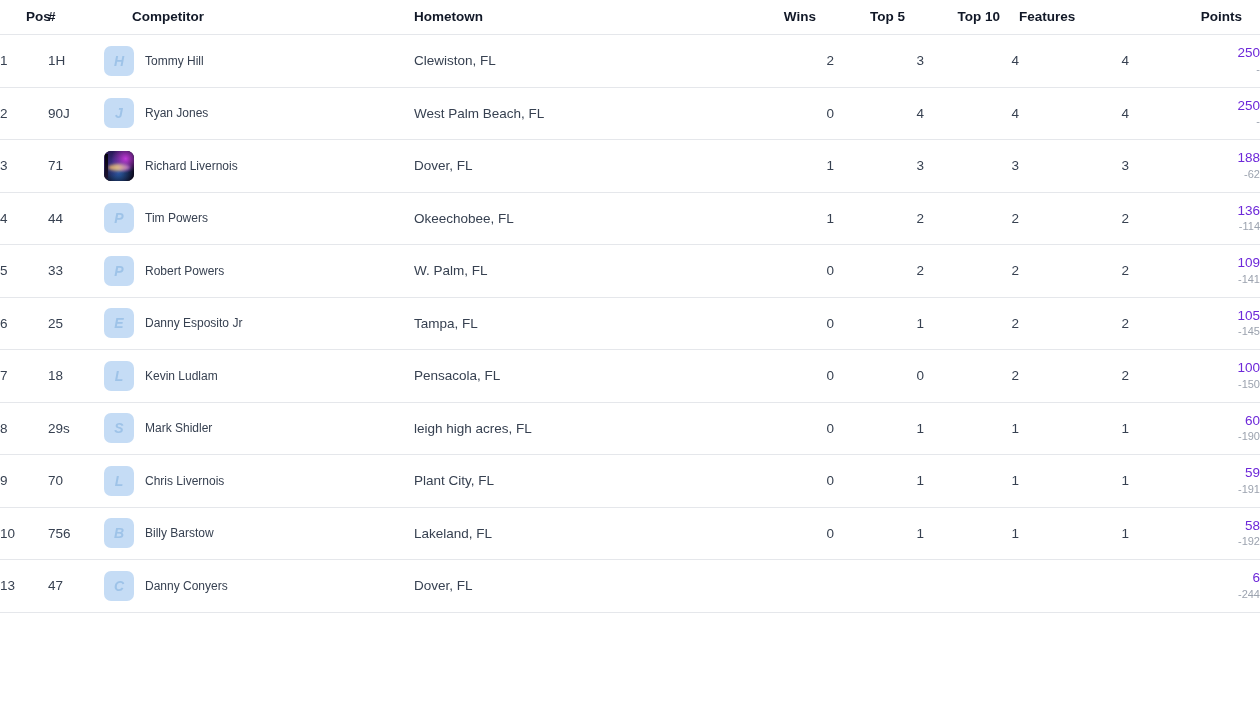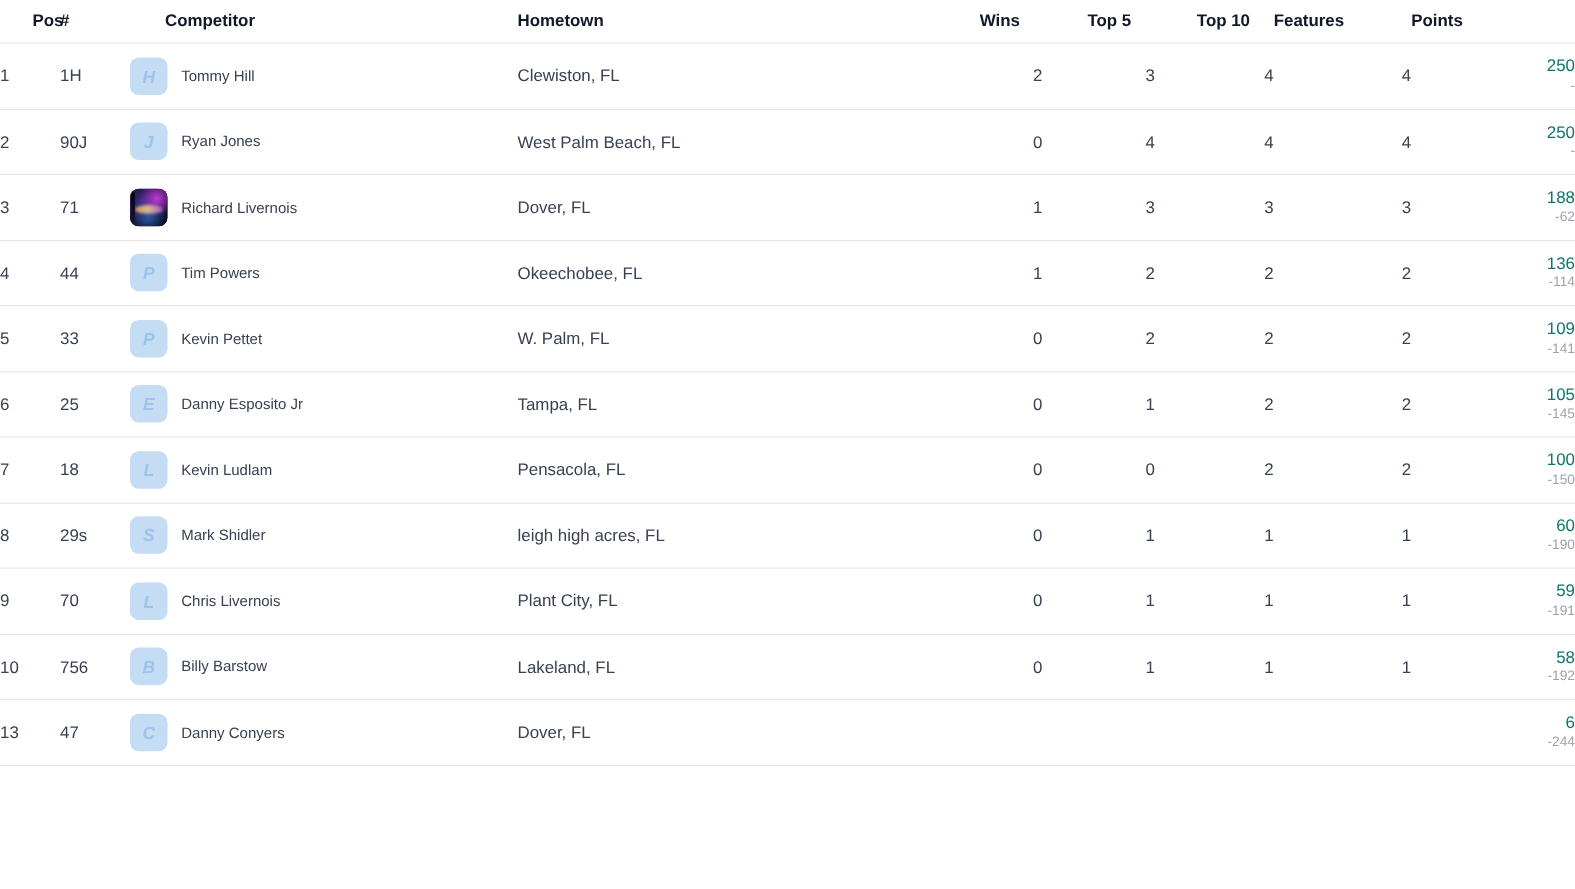--- a/index.html
+++ b/index.html
@@ -30,21 +30,21 @@
   }
 
   .col-pos       { width: 48px;  text-align: left; padding-left: 26px !important; }
   .col-num       { width: 56px;  text-align: left; }
   .col-comp      { width: 310px; text-align: left; padding-left: 28px !important; }
   .col-home      { width: 330px; text-align: left; }
   .col-wins      { width: 90px;  text-align: right; padding-right: 18px !important; }
   .col-top5      { width: 90px;  text-align: right; padding-right: 19px !important; }
   .col-top10     { width: 95px;  text-align: right; padding-right: 19px !important; }
   .col-features  { width: 110px; text-align: left; padding-right: 22px !important; }
-  .col-points    { width: 131px; text-align: left; padding-right: 18px !important; }
+  .col-points    { width: 131px; text-align: right; padding-right: 18px !important; }
 
   
   .standings-table tbody tr {
     border-bottom: 1px solid #e5e7eb;
     height: 52.5px;
   }
 
   .standings-table tbody td {
     font-size: 13.5px;
     color: #374151;
@@ -128,21 +128,21 @@
   td.cell-features { padding-right: 22px; }
 
   td.cell-points {
     text-align: right;
     padding-right: 18px;
     line-height: 1.05;
   }
   .points-main {
     display: block;
     font-size: 13.5px;
-    color: #0f766e;
+    color: #6d28d9;
   }
   .points-gap {
     display: block;
     font-size: 11px;
     color: #9ca3af;
     margin-top: 3px;
   }
 </style>
 </head>
 <body>
@@ -249,21 +249,21 @@
         </td>
       </tr>
       <tr>
         <td class="cell-pos">5</td>
         <td class="cell-num">33</td>
         <td class="cell-comp">
           <div class="comp-wrap">
             <div class="avatar letter">
               <span>P</span>
             </div>
-            <span class="comp-name">Kevin Pettet</span>
+            <span class="comp-name">Robert Powers</span>
           </div>
         </td>
         <td class="cell-home">W. Palm, FL</td>
         <td class="cell-stat cell-wins">0</td>
         <td class="cell-stat cell-top5">2</td>
         <td class="cell-stat cell-top10">2</td>
         <td class="cell-stat cell-features">2</td>
         <td class="cell-points">
           <span class="points-main">109</span>
           <span class="points-gap">-141</span>

